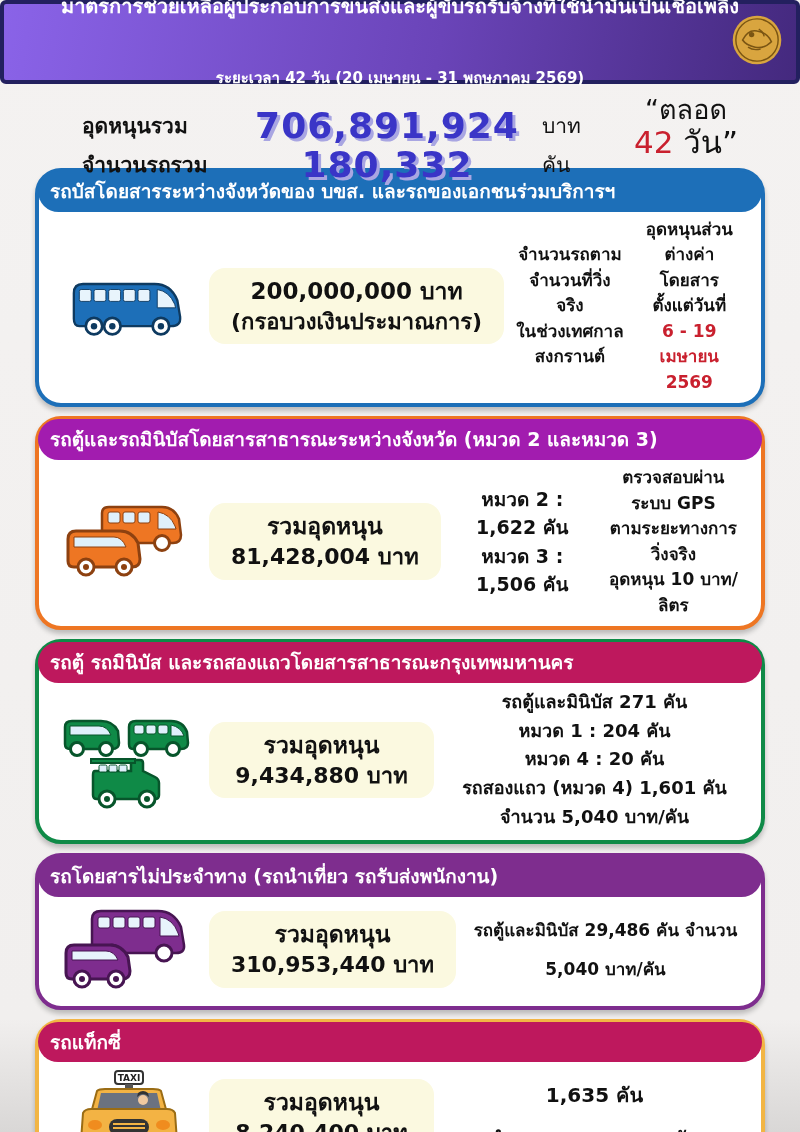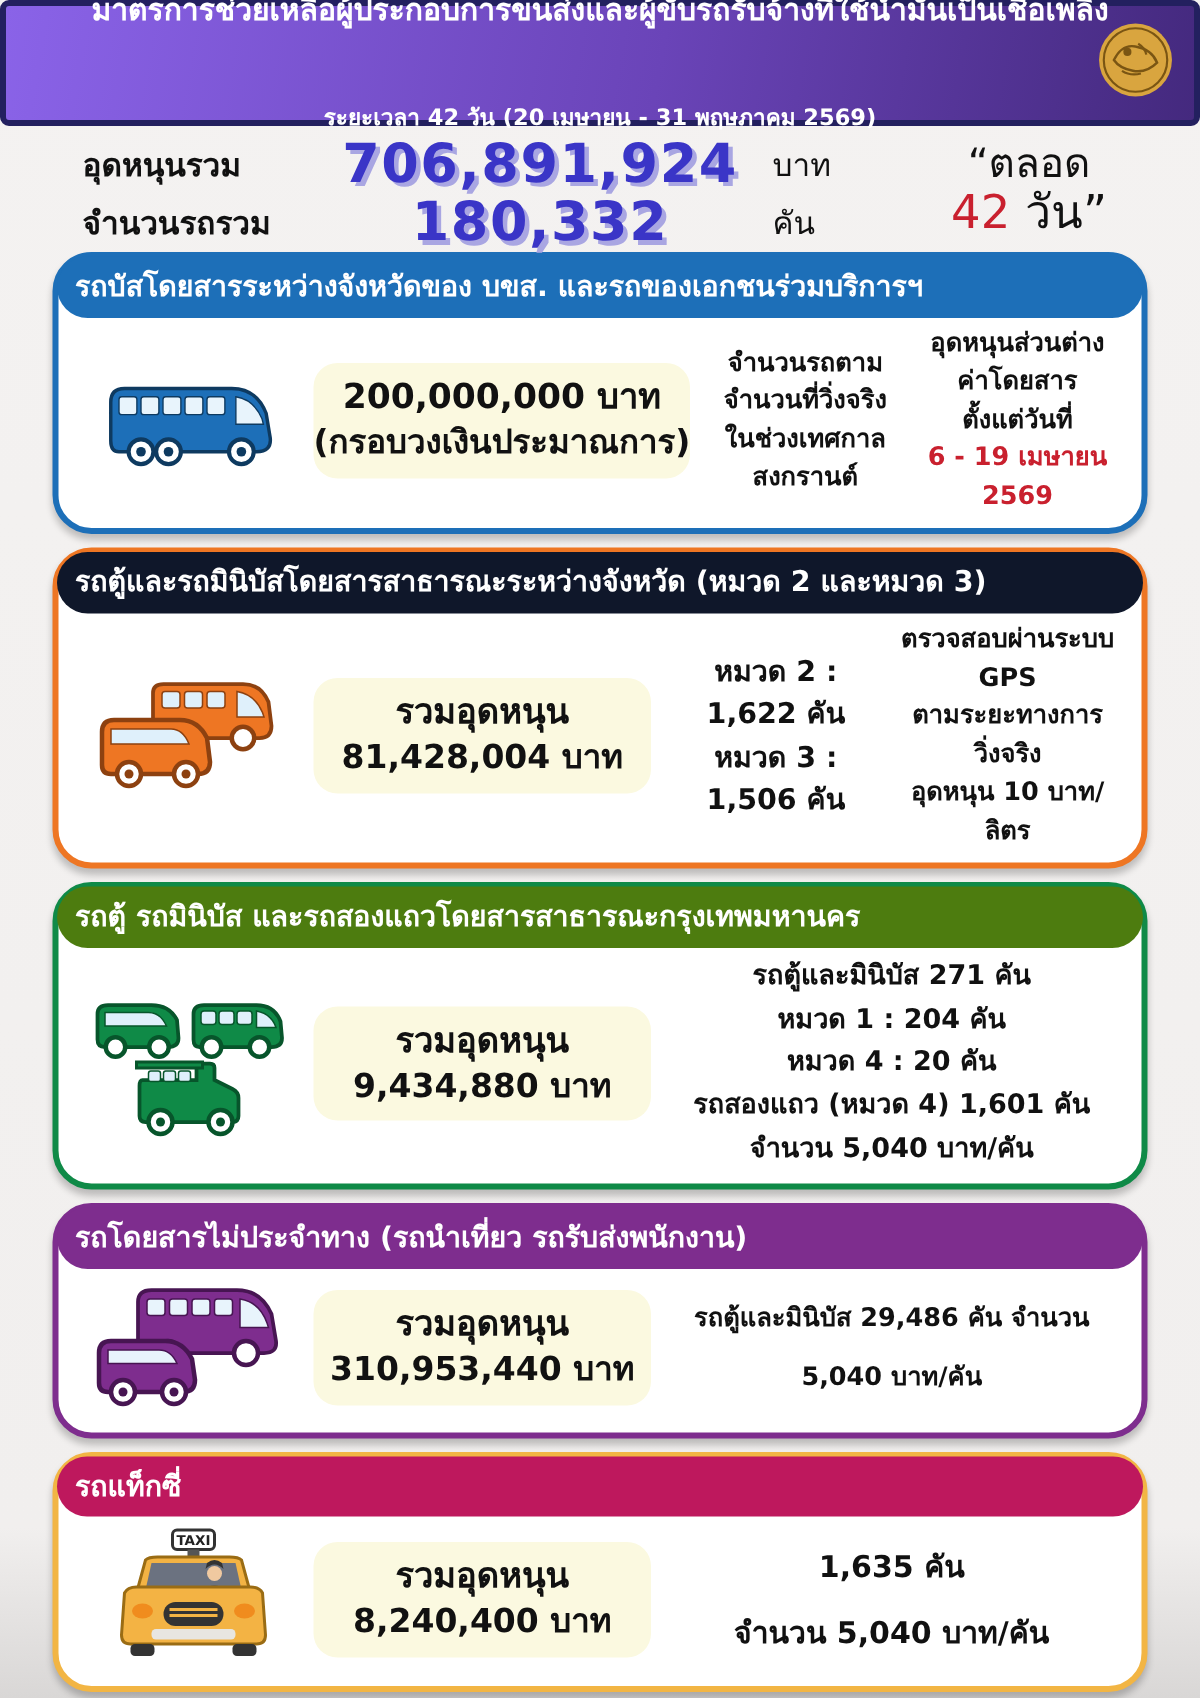--- a/index.html
+++ b/index.html
@@ -14,21 +14,21 @@
     background:linear-gradient(100deg,#8a63e8 0%,#6a44b8 55%,#44297e 100%);
     border:4px solid #23205f;border-radius:6px;
     display:flex;flex-direction:column;justify-content:center;align-items:center;
     position:relative;
     gap:44px;
   }
   .header-title{color:#fff;font-weight:bold;font-size:20px;line-height:1.2;max-width:690px;text-align:center;}
   .header-sub{color:#fff;font-weight:bold;font-size:15px;margin-top:4px;}
   .seal{position:absolute;right:12px;top:50%;transform:translateY(-50%);}
   
-  .summary{position:relative;height:84px;padding:6px 0 0 55px;box-sizing:border-box;}
+  .summary{position:relative;height:84px;padding:22px 0 0 55px;box-sizing:border-box;margin-left:27px;}
   .sum-row{display:flex;align-items:center;height:39px;}
   .sum-label{font-weight:bold;font-size:21px;width:160px;}
   .sum-value{
     font-weight:bold;font-size:36px;color:#3a35c7;width:290px;text-align:center;
     text-shadow:3px 3px 0 #a9a6e2;letter-spacing:1px;
   }
   .sum-unit{font-weight:normal;font-size:21px;margin-left:10px;}
   .quote{position:absolute;right:62px;top:10px;text-align:center;font-weight:normal;line-height:1.15;}
   .quote .q1{font-size:27px;}
   .quote .q2{font-size:31px;}
@@ -39,30 +39,30 @@
     border-radius:26px;background:#fff;border-style:solid;border-width:4px;
     box-shadow:0 4px 5px rgba(0,0,0,.22);box-sizing:border-box;
   }
   .band{
     border-radius:22px;margin:-1px;color:#fff;font-weight:bold;font-size:19px;
     text-align:left;padding:9px 12px;line-height:1.2;
   }
   .body{display:flex;align-items:center;padding:6px 18px 8px;gap:12px;}
   .icon{width:140px;display:flex;justify-content:center;align-items:center;flex-shrink:0;}
   .amount{
-    background:#fbf9e0;border-radius:16px;padding:8px 0;text-align:center;
+    background:#fbf9e0;border-radius:16px;padding:8px 22px;text-align:center;
     font-weight:bold;color:#111;min-width:225px;box-sizing:border-box;
   }
   .amount .a1{font-size:23px;line-height:1.35;}
   .amount .a2{font-size:22px;line-height:1.35;}
   .info{flex:1;text-align:center;font-weight:bold;font-size:17px;line-height:1.5;}
   
   .c0{border-color:#1d6fb8}.c0 .band{background:#1d6fb8}
-  .c1{border-color:#ee7623}.c1 .band{background:#0f172a}
-  .c2{border-color:#0f8a47}.c2 .band{background:#4d7c0f}
+  .c1{border-color:#ee7623}.c1 .band{background:#a21caf}
+  .c2{border-color:#0f8a47}.c2 .band{background:#be185d}
   .c3{border-color:#7e2d8e}.c3 .band{background:#7e2d8e}
   .c4{border-color:#f2b544}.c4 .band{background:#be185d}
   
   .c0 .body{min-height:68px}
   .c1 .body{min-height:104px}
   .c2 .body{min-height:132px}
   .c3 .body{min-height:96px}
   .c4 .body{min-height:86px}
   .c1 .info-a{font-size:19px;}
   .c2 .info{font-size:18px;line-height:1.6;}

